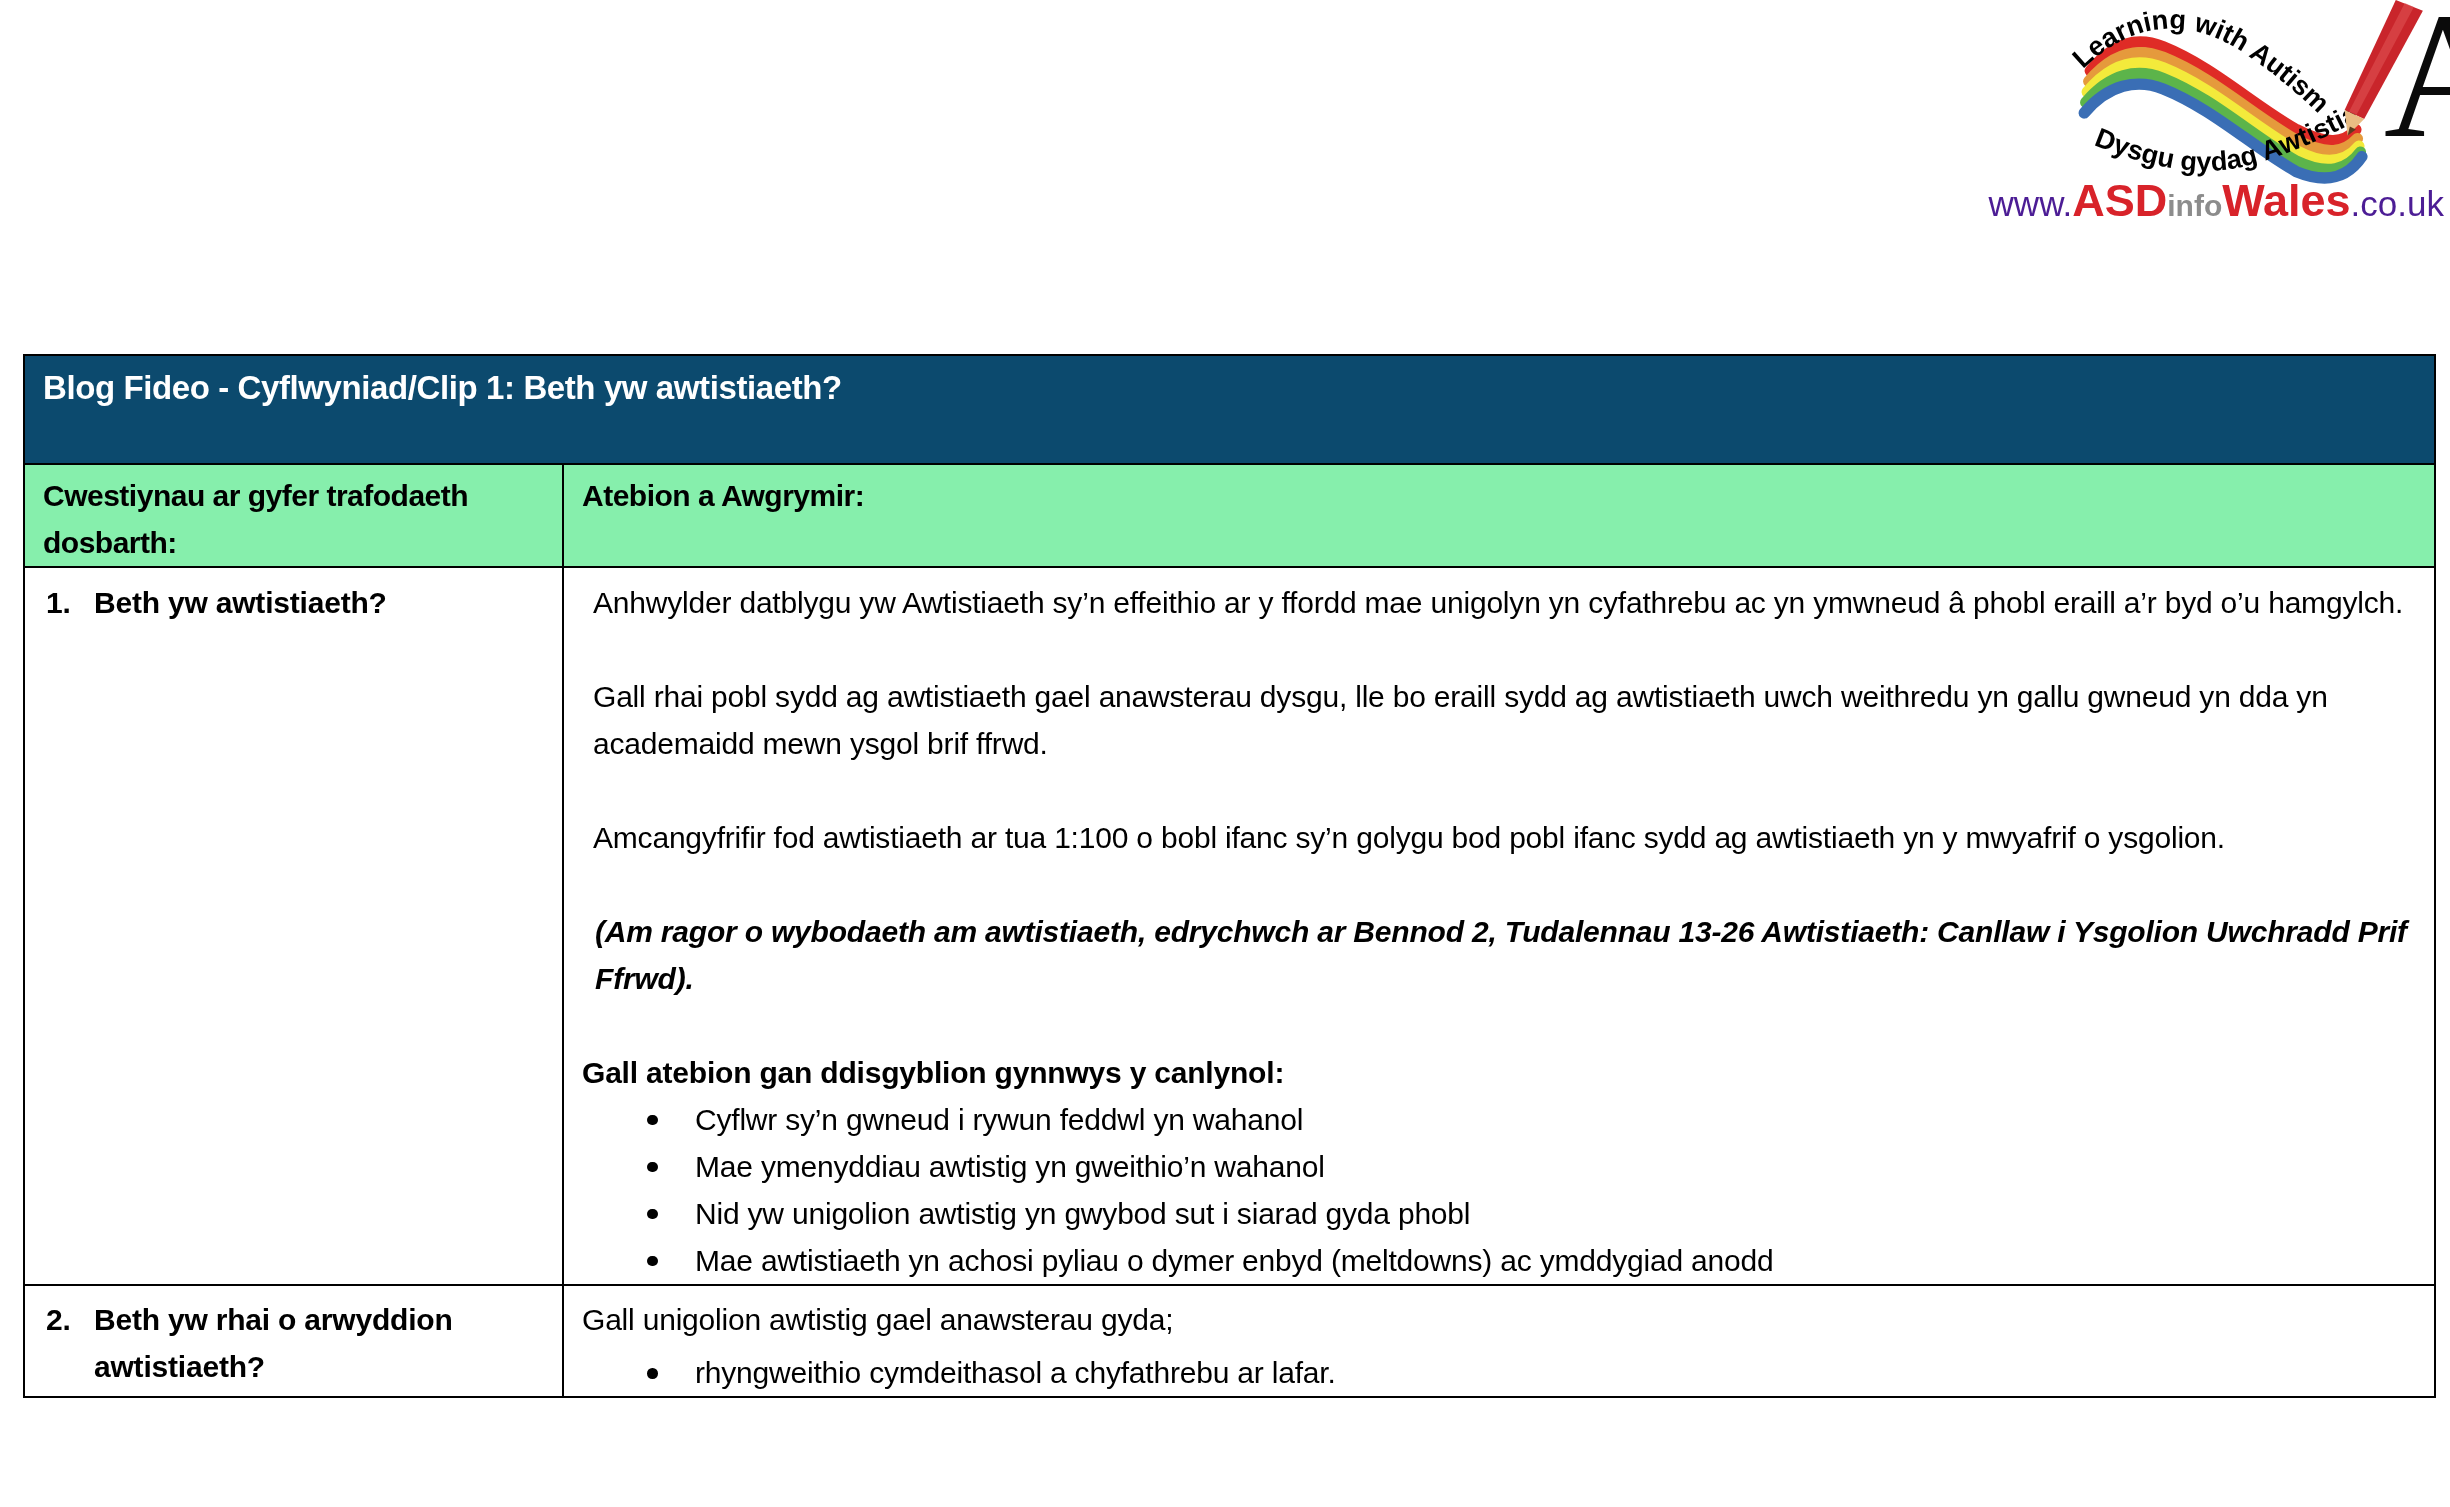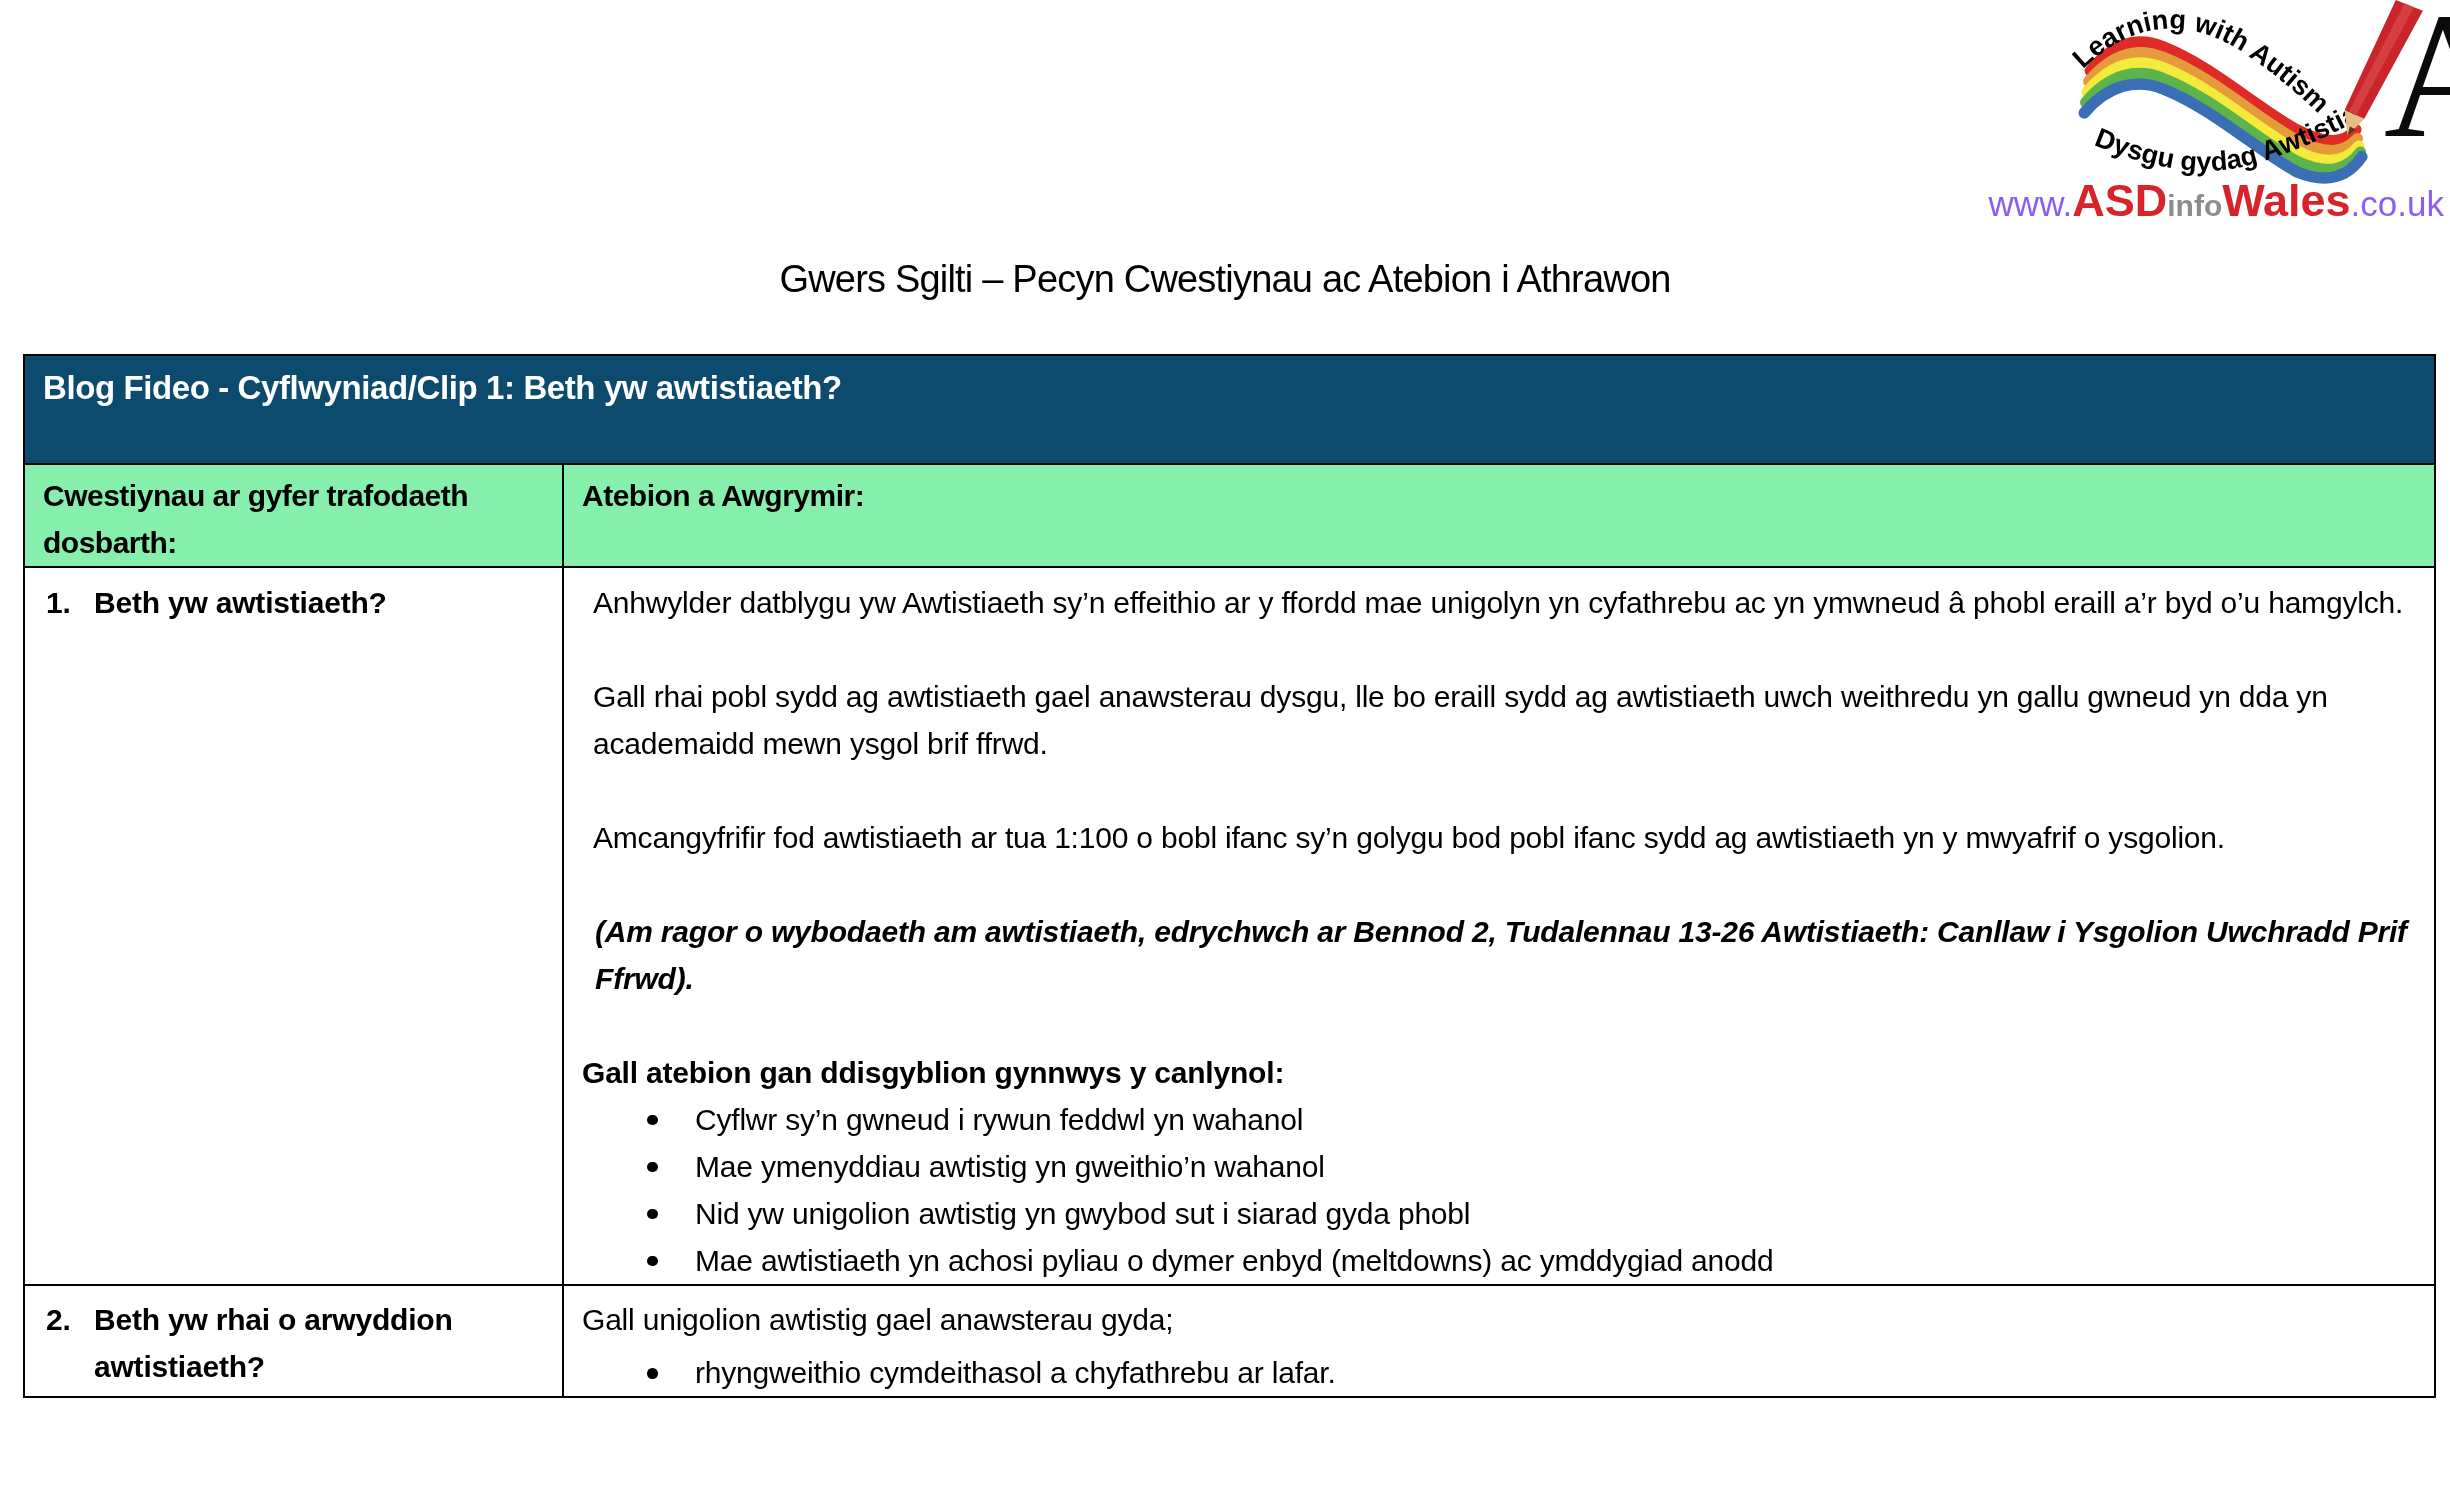--- a/index.html
+++ b/index.html
@@ -13,21 +13,21 @@
     color:#000;
   }
 
   
   .logo-wrap{position:absolute;left:2024px;top:0;width:429px;height:226px;}
   .logo-url{
     position:absolute;top:175px;right:6px;
     display:flex;align-items:baseline;white-space:nowrap;
     font-family:"Liberation Sans",sans-serif;
   }
-  .u-gray{color:#8b5cf6;font-size:35px;}
+  .u-gray{color:#4c1d95;font-size:35px;}
   .u-red{color:#d8232a;font-size:45px;font-weight:bold;}
   .u-info{color:#8c8c8c;font-size:30px;font-weight:bold;}
 
   
   .page-title{
     position:absolute;top:258px;left:0;width:100%;
     text-align:center;font-size:38px;color:#000;
     letter-spacing:-0.8px;
   }
 
@@ -112,21 +112,20 @@
   </div>
 
   <div class="logo-url">
     <span class="u-gray">www.</span>
       <span class="u-red">ASD</span>
       <span class="u-info">info</span>
       <span class="u-red">Wales</span>
       <span class="u-gray">.co.uk</span>
   </div>
 
-  <div class="page-title">Gwers Sgilti – Pecyn Cwestiynau ac Atebion i Athrawon</div>
 
   <table class="doc-table">
     <colgroup>
         <col class="col-q">
         <col class="col-a">
       </colgroup>
 
     <tbody>
         <tr>
       <td class="banner-cell" colspan="2">Blog Fideo - Cyflwyniad/Clip 1: Beth yw awtistiaeth?</td>

